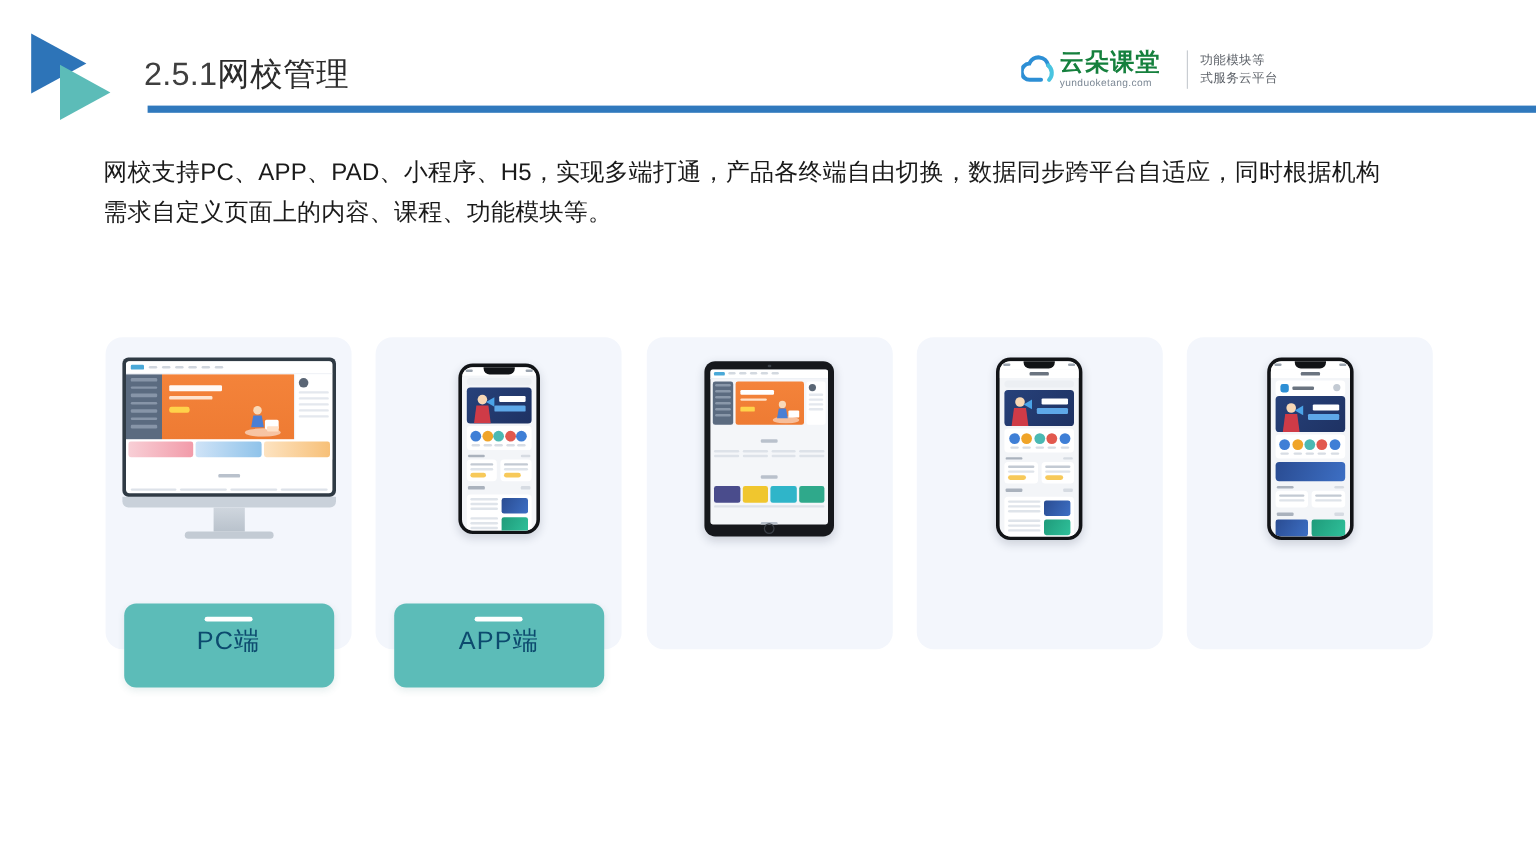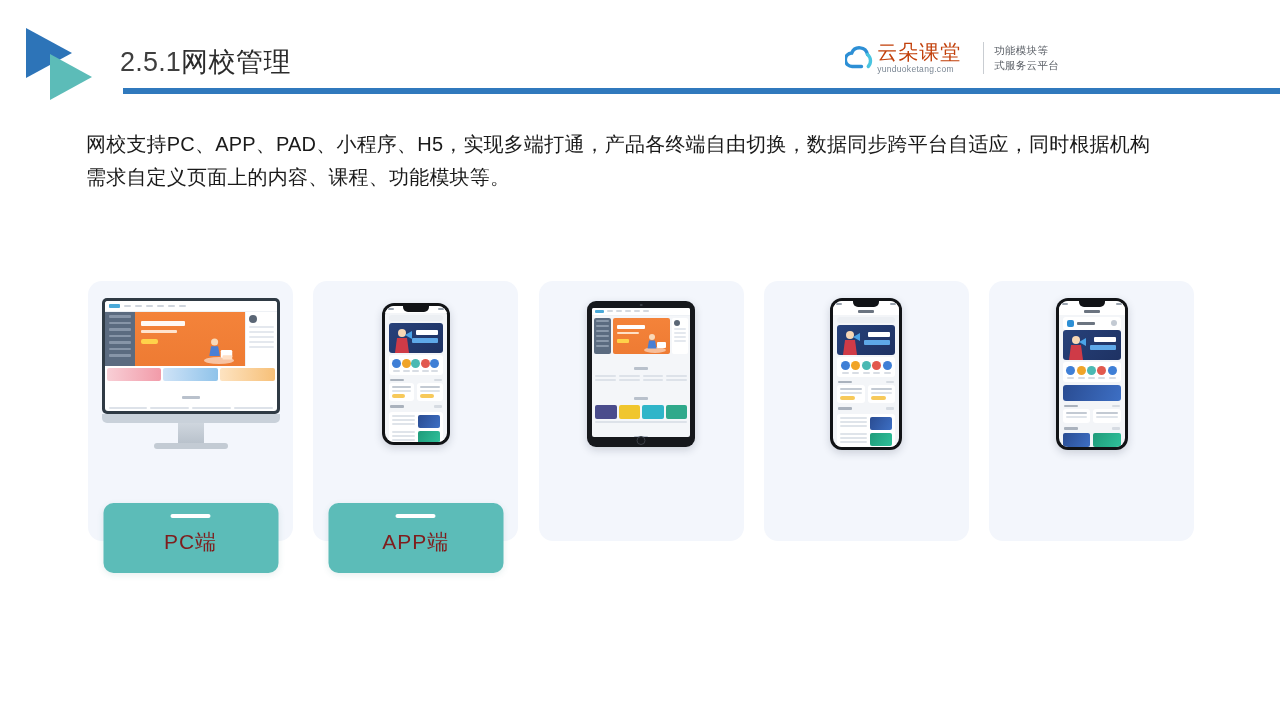--- a/index.html
+++ b/index.html
@@ -14,20 +14,21 @@
     overflow: hidden;
     position: relative;
   }
 
   
   .header {
     position: absolute;
     top: 0; left: 0;
     width: 1073px;
     height: 110px;
+    padding-left: 6px;
   }
   .tri-logo {
     position: absolute;
     left: 26px;
     top: 28px;
     width: 96px;
     height: 72px;
   }
   .tri-blue {
     position: absolute;
@@ -94,22 +95,22 @@
     margin-right: 2px;
     margin-top: 2px;
   }
   .brand-texts {
     display: flex;
     flex-direction: column;
     justify-content: center;
   }
   .brand-name {
     font-size: 20px;
-    font-weight: normal;
-    color: #c2410c;
+    font-weight: bold;
+    color: #15803d;
     letter-spacing: 1px;
     line-height: 1;
   }
   .brand-url {
     font-size: 8.5px;
     color: #7b8794;
     letter-spacing: 0.3px;
     margin-top: 3px;
     line-height: 1;
   }
@@ -180,24 +181,24 @@
     box-shadow: 0 2px 6px rgba(60,120,120,0.12);
   }
   .label-bar {
     width: 40px;
     height: 4px;
     background: #ffffff;
     border-radius: 2px;
     margin-top: 11px;
   }
   .label-text {
-    color: #7f1d1d;
+    color: #0c4a6e;
     font-size: 21px;
     letter-spacing: 1px;
-    margin-top: 12px;
+    margin-top: 5px;
     line-height: 1.1;
   }
 
   
   .desktop {
     width: 178px;
     position: relative;
   }
   .desk-screen {
     width: 178px;

